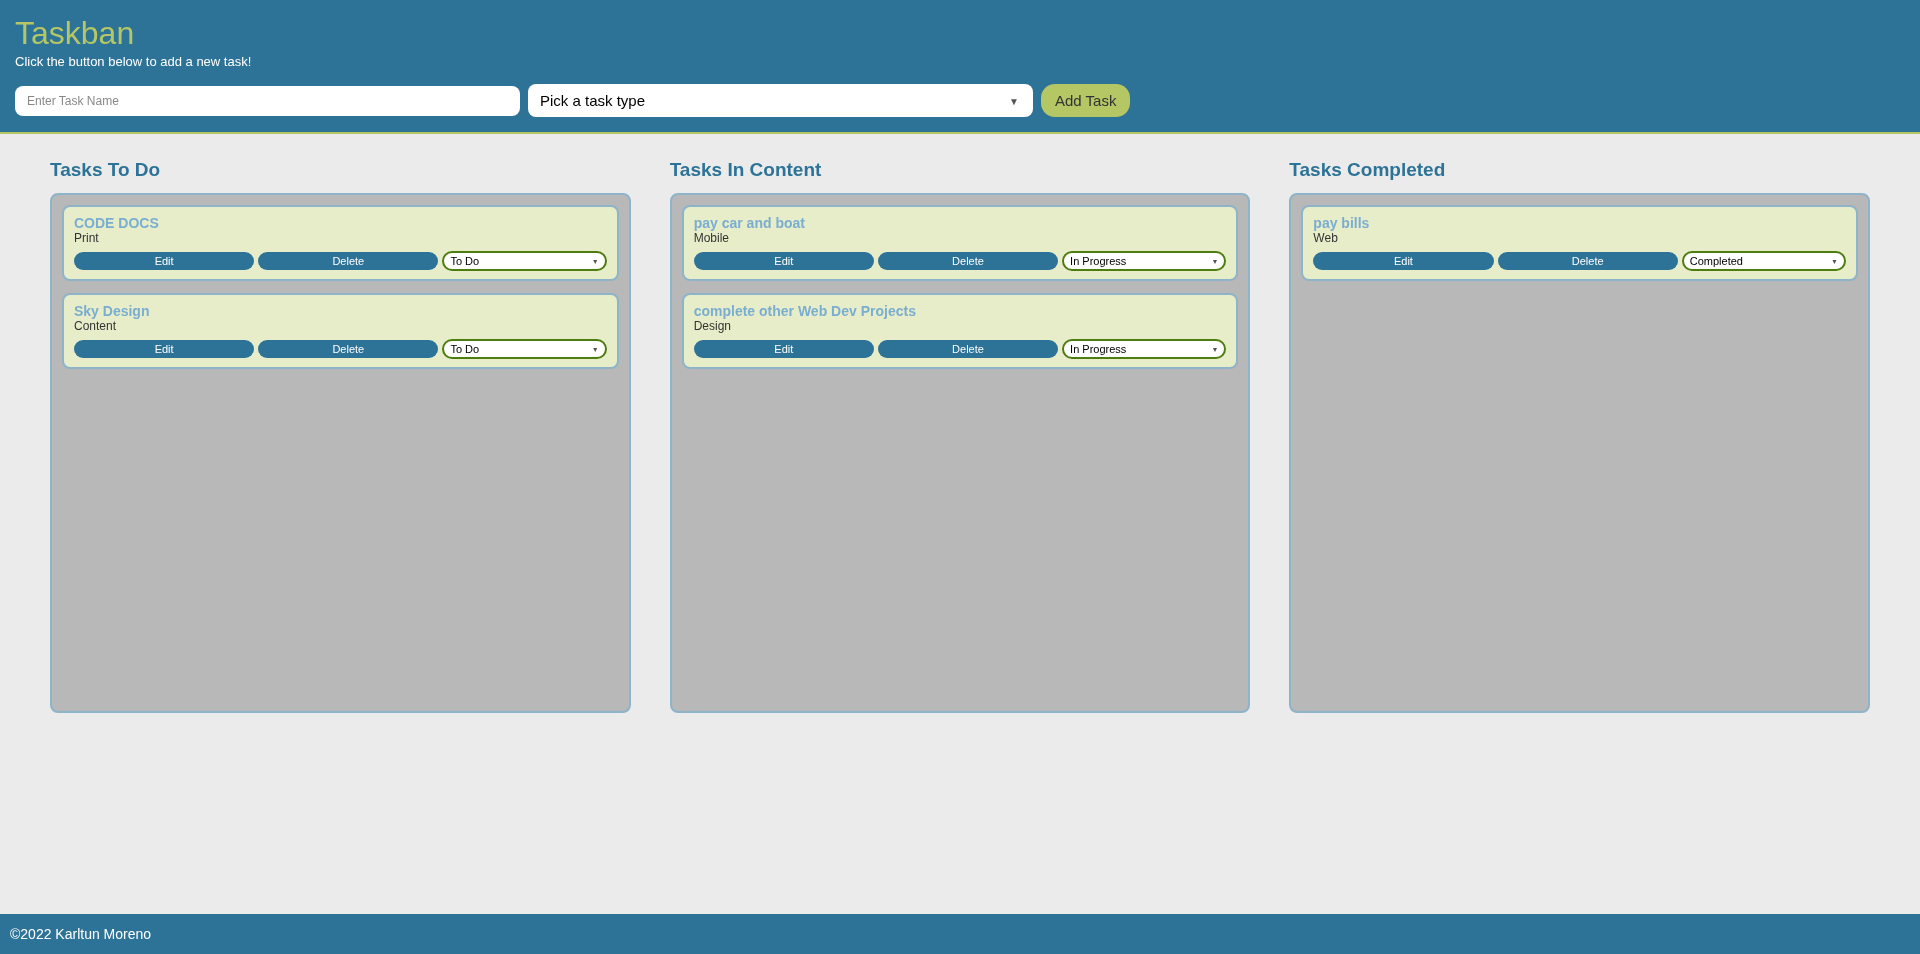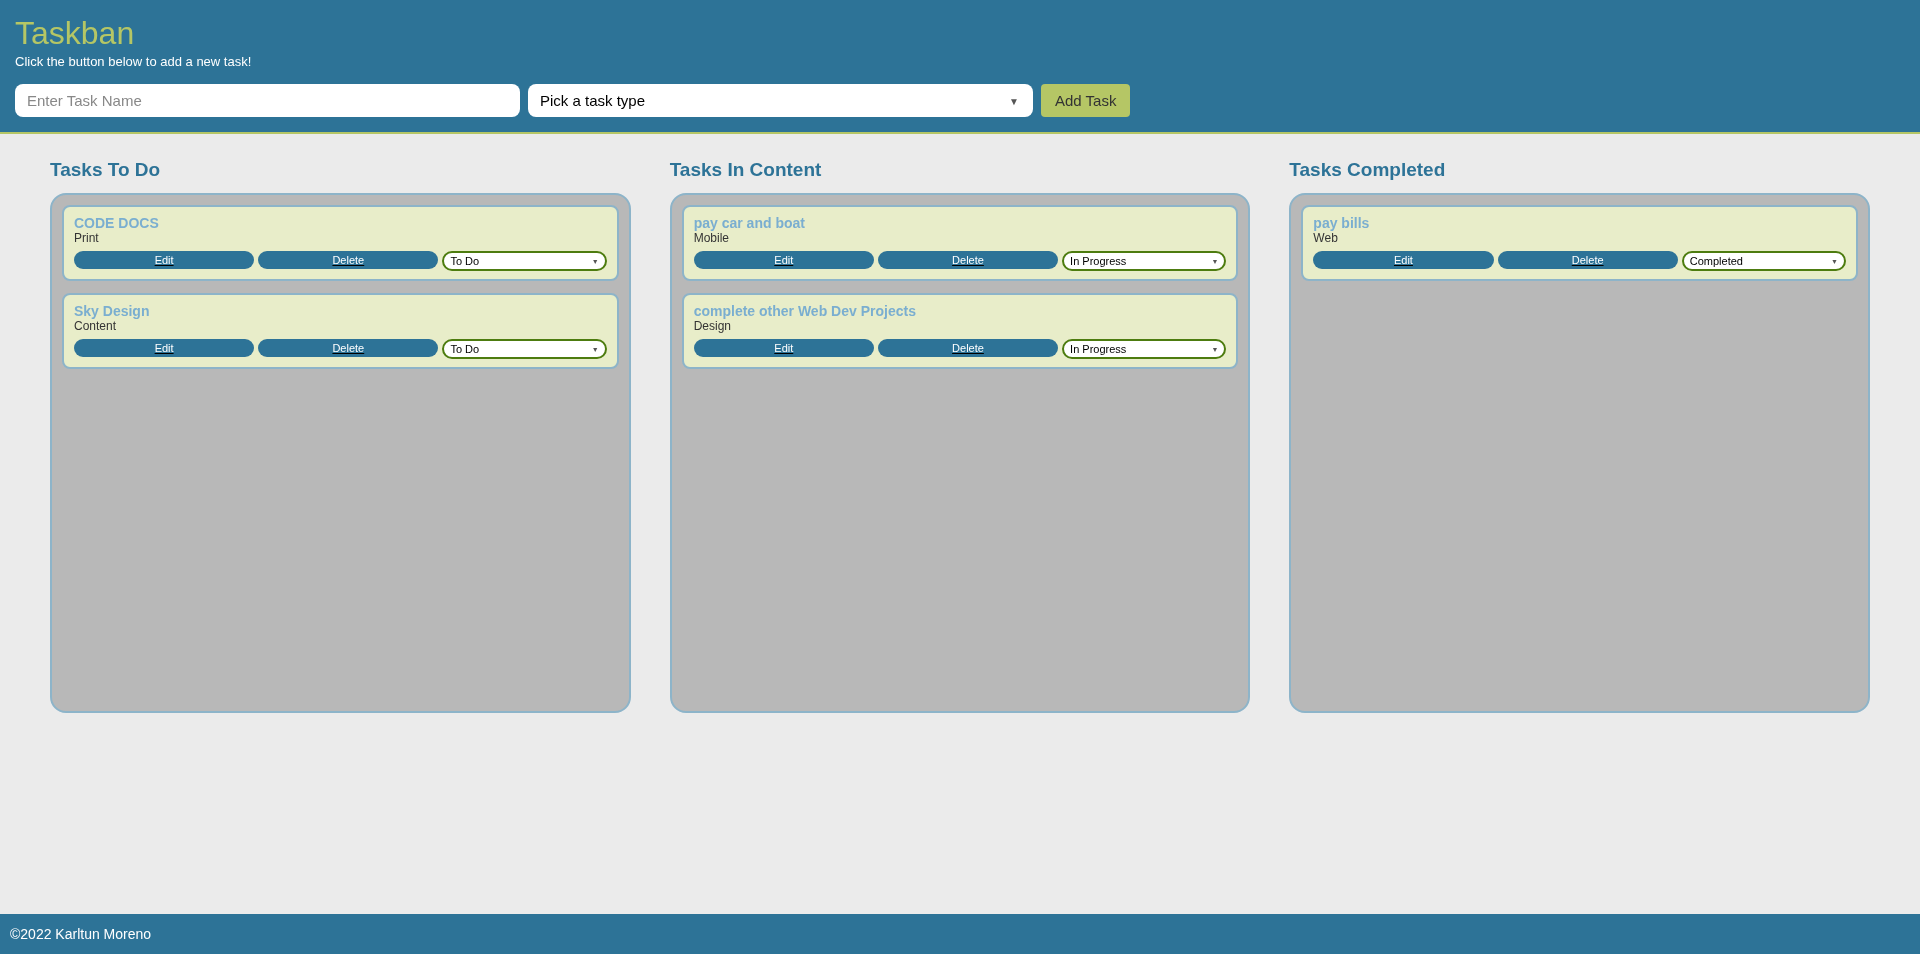--- a/index.html
+++ b/index.html
@@ -40,21 +40,21 @@
       gap: 8px;
       align-items: center;
     }
     
     .task-input {
       flex: 1;
       max-width: 505px;
       padding: 8px 12px;
       border: none;
       border-radius: 8px;
-      font-size: 15px;
+      font-size: 12px;
       background: #ffffff;
     }
     
     .task-input::placeholder {
       color: #888;
     }
     
     .type-select-wrapper {
       flex: 1;
       max-width: 505px;
@@ -79,21 +79,21 @@
       top: 50%;
       transform: translateY(-50%);
       font-size: 10px;
       color: #555;
       pointer-events: none;
     }
     
     .add-btn {
       background-color: #b5c665;
       border: none;
-      border-radius: 4px;
+      border-radius: 14px;
       padding: 8px 14px;
       font-size: 15px;
       color: #333;
       cursor: pointer;
     }
     
     .main-content {
       flex: 1;
       padding: 25px 50px 20px 50px;
     }
@@ -110,21 +110,21 @@
     .column-title {
       color: #2d7397;
       font-size: 19px;
       font-weight: bold;
       margin-bottom: 12px;
     }
     
     .column-body {
       background-color: #b8b8b8;
       border: 2px solid #8db4c9;
-      border-radius: 16px;
+      border-radius: 8px;
       min-height: 520px;
       padding: 10px;
     }
     
     .task-card {
       background-color: #e8edc9;
       border: 2px solid #8db4c9;
       border-radius: 8px;
       padding: 8px 10px;
       margin-bottom: 12px;
@@ -138,22 +138,21 @@
     
     .task-type {
       color: #333;
       font-size: 12px;
       margin-bottom: 6px;
     }
     
     .task-controls {
       display: flex;
       gap: 4px;
-      align-items: flex-start;
-      text-decoration: underline;
+      align-items: center;
     }
     
     .card-btn {
       flex: 1;
       background-color: #2d7397;
       color: #ffffff;
       border: none;
       border-radius: 12px;
       padding: 3px 8px;
       font-size: 11px;

